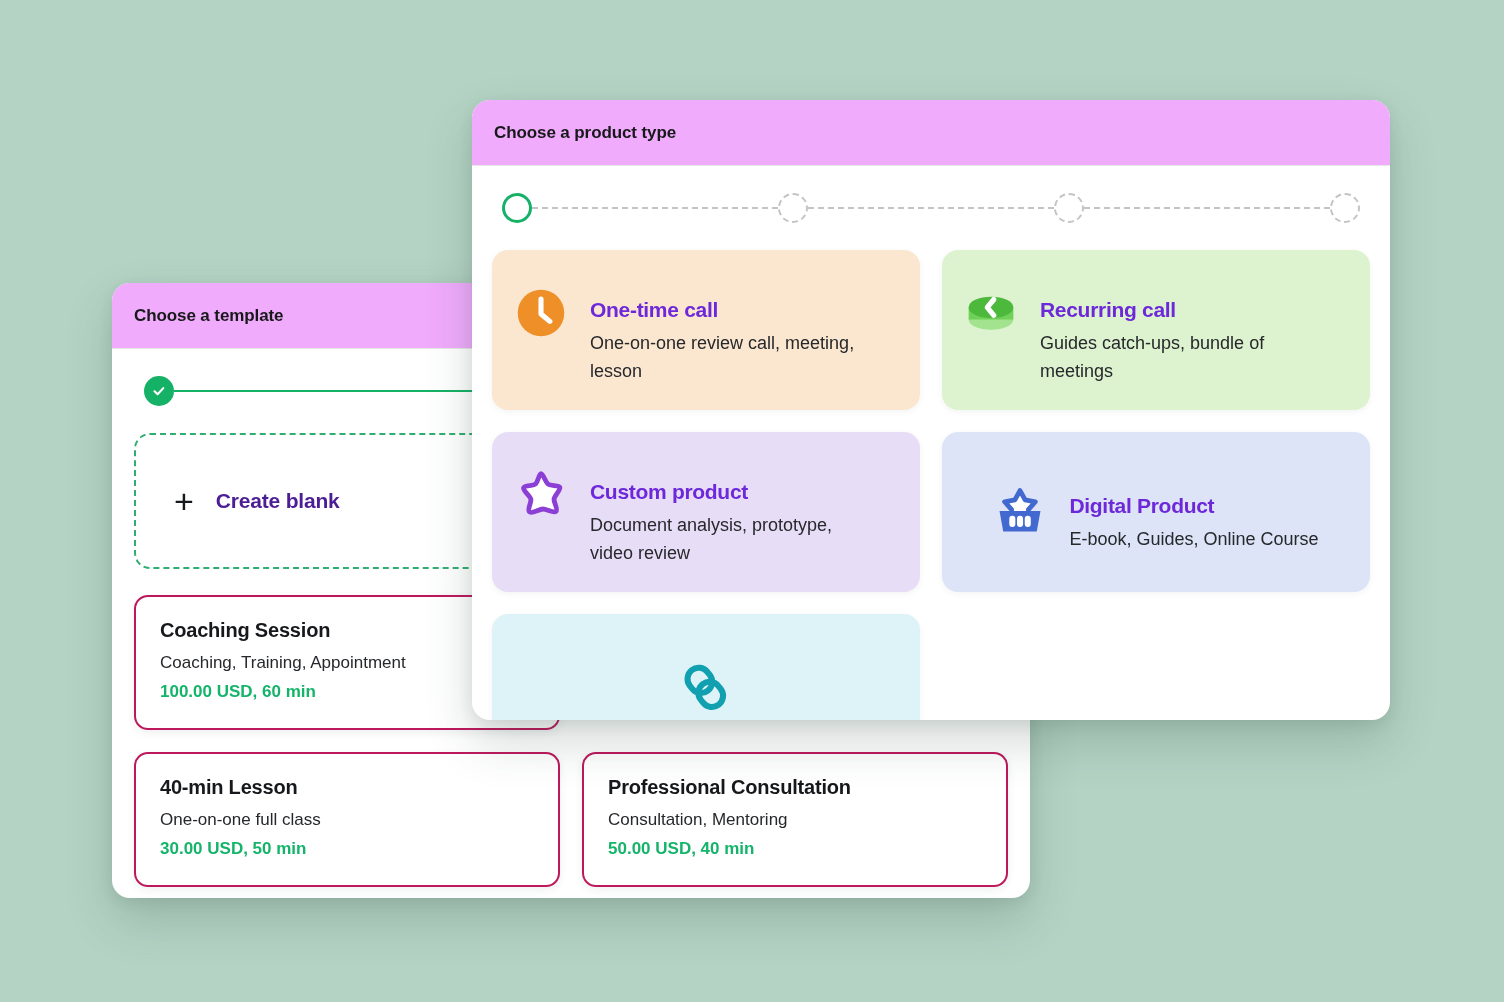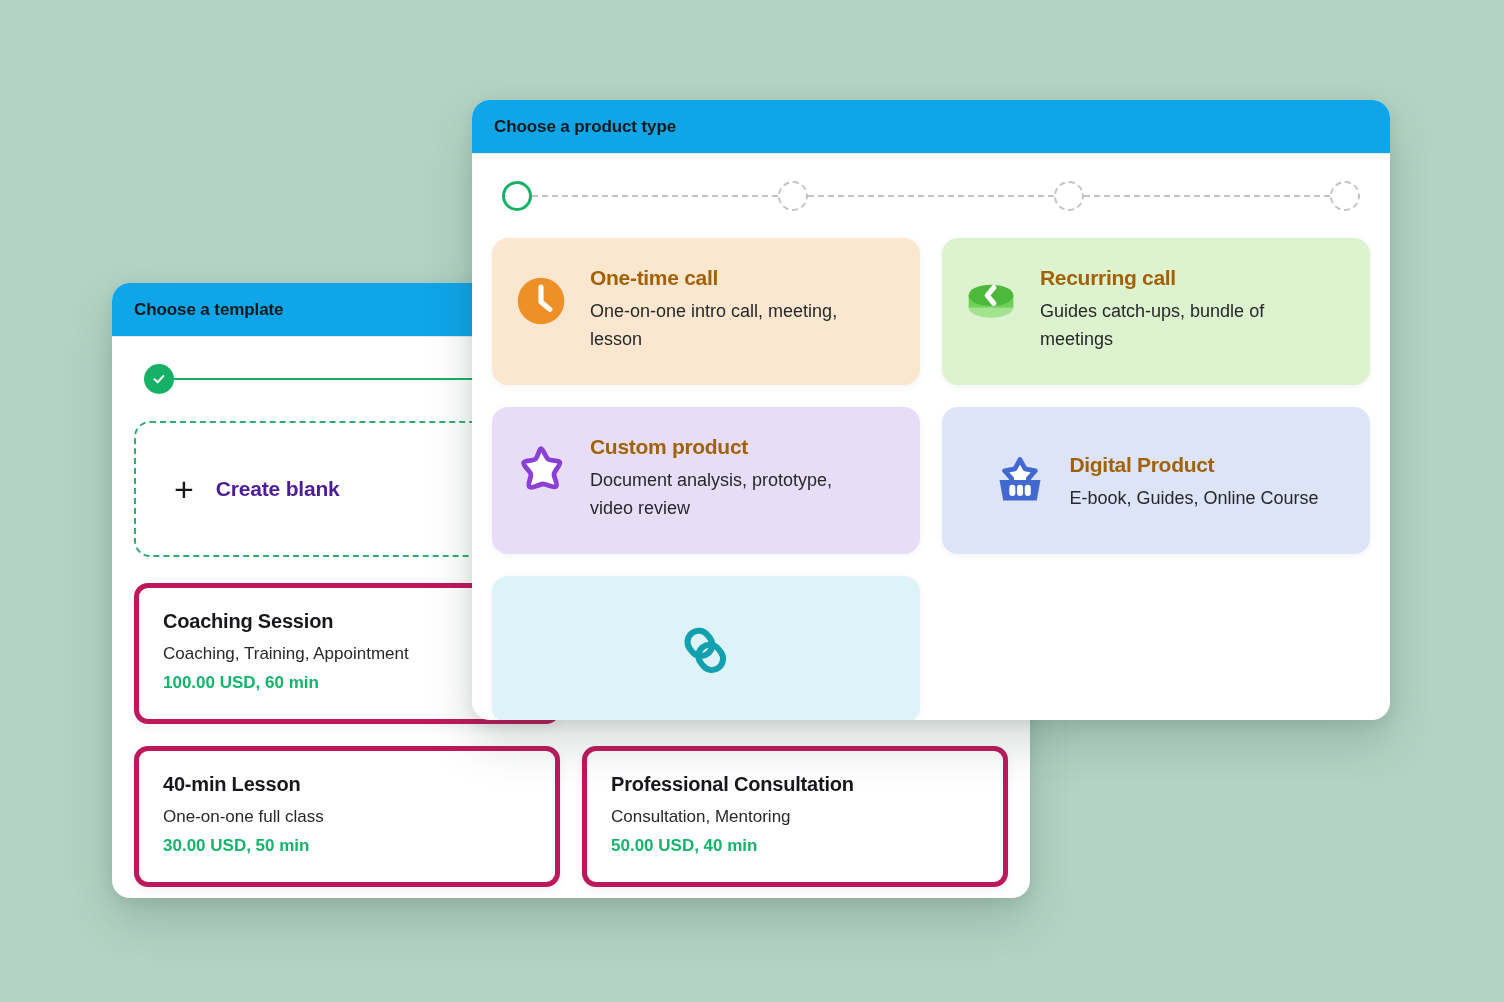--- a/index.html
+++ b/index.html
@@ -12,22 +12,22 @@
 
   
   .window {
     position: absolute;
     background: #ffffff;
     border-radius: 18px;
     box-shadow: 0 22px 48px rgba(40,70,55,0.20), 0 4px 14px rgba(40,70,55,0.10);
     overflow: hidden;
   }
   .win-header {
-    background: #0ea5e9;
-    height: 54px;
+    background: #f0abfc;
+    height: 66px;
     display: flex;
     align-items: center;
     padding: 0 22px;
     border-bottom: 1px solid #e7e7e6;
   }
   .win-title {
     font-size: 17px;
     font-weight: bold;
     color: #17181a;
     letter-spacing: -0.1px;
@@ -84,21 +84,21 @@
   .plus-icon { font-size: 34px; font-weight: 300; color: #16181b; line-height: 1; }
   .create-blank-label { font-size: 21px; font-weight: bold; color: #4c1d95; letter-spacing: -0.2px; }
 
   .tpl-grid {
     display: grid;
     grid-template-columns: 1fr 1fr;
     gap: 22px;
   }
   .tpl-card {
     background: #fff;
-    border: 5px solid #be185d;
+    border: 2px solid #be185d;
     border-radius: 14px;
     box-shadow: 0 3px 9px rgba(40,60,50,0.08);
     padding: 22px 24px 26px 24px;
     min-height: 118px;
   }
   .tpl-name { font-size: 20px; font-weight: bold; color: #16181b; letter-spacing: -0.2px; margin-bottom: 11px; }
   .tpl-tags { font-size: 17px; color: #26282b; margin-bottom: 9px; }
   .tpl-price { font-size: 17px; font-weight: bold; color: #14b46a; }
 
   
@@ -123,21 +123,21 @@
     min-height: 147px;
     box-shadow: 0 2px 6px rgba(40,60,50,0.06);
   }
   .pt-icon {
     flex: 0 0 auto;
     width: 58px; height: 58px;
     display: flex; align-items: center; justify-content: center;
     margin-top: 10px;
   }
   .pt-text { padding-top: 4px; }
-  .pt-title { font-size: 21px; font-weight: bold; color: #a16207; letter-spacing: -0.3px; margin-bottom: 8px; }
+  .pt-title { font-size: 21px; font-weight: bold; color: #6d28d9; letter-spacing: -0.3px; margin-bottom: 8px; margin-top: 20px; }
   .pt-desc { font-size: 18px; color: #26282b; line-height: 1.55; max-width: 290px; }
 
   .c-orange { background: #fbe7d0; }
   .c-green  { background: #ddf2cf; }
   .c-purple { background: #e8ddf7; }
   .c-blue   { background: #dde4f7; }
   .c-teal   { background: #def3f8; }
 
   .pt-card.single .pt-icon { margin-top: 0; }
   .pt-card.single { align-items: center; justify-content: center; }
@@ -210,21 +210,21 @@
 
       <div class="pt-card c-orange">
         <div class="pt-icon">
           <svg viewBox="0 0 58 58" width="54" height="54">
             <circle cx="29" cy="29" r="25" fill="#ef8f27"></circle>
             <path d="M29 14 V30 L38.5 38" fill="none" stroke="#ffffff" stroke-width="5.5" stroke-linecap="round" stroke-linejoin="round"></path>
           </svg>
         </div>
         <div class="pt-text">
           <div class="pt-title">One-time call</div>
-          <div class="pt-desc">One-on-one intro call, meeting, lesson</div>
+          <div class="pt-desc">One-on-one review call, meeting, lesson</div>
         </div>
       </div>
 
       <div class="pt-card c-green">
         <div class="pt-icon">
           <svg viewBox="0 0 58 58" width="54" height="54">
             <ellipse cx="29" cy="36" rx="24" ry="11" fill="#8fdd7a" opacity="0.75"></ellipse>
             <rect x="5" y="23" width="48" height="13" fill="#6fd158"></rect>
             <ellipse cx="29" cy="23" rx="24" ry="11.5" fill="#4cb93c"></ellipse>
             <path d="M32 14.5 L25 23 L32 31.5" fill="none" stroke="#ffffff" stroke-width="5.5" stroke-linecap="round" stroke-linejoin="round"></path>

